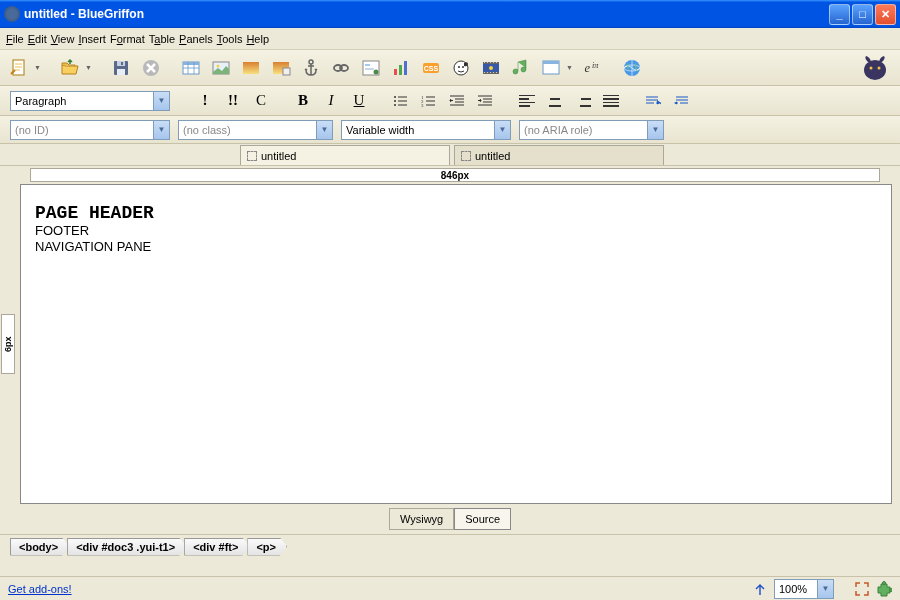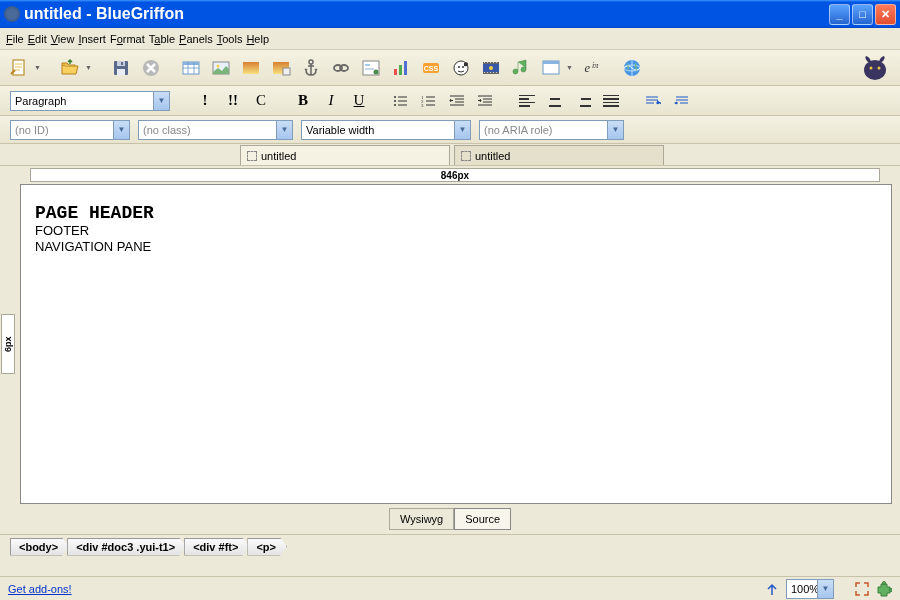--- a/index.html
+++ b/index.html
@@ -1,20 +1,20 @@
 <!DOCTYPE html>
 <html><head>
 <meta charset="utf-8">
 <style>
 * { box-sizing: border-box; margin: 0; padding: 0; }
 body { font-family: Tahoma, Arial, sans-serif; font-size: 11px; background: #ece9d8; width: 900px; height: 600px; overflow: hidden; }
 
 .titlebar { height: 28px; background: linear-gradient(to bottom, #3a95ff 0%, #0054e3 8%, #0054e3 92%, #0046c7 100%); display: flex; align-items: center; padding: 0 4px; color: white; }
 .titlebar-icon { width: 16px; height: 16px; margin-right: 4px; background: radial-gradient(circle, #4a6a9a 40%, #2a4a7a 100%); border-radius: 50%; }
-.titlebar-text { flex: 1; font-weight: bold; font-size: 16px; }
+.titlebar-text { flex: 1; font-weight: bold; font-size: 12px; }
 .titlebar-buttons { display: flex; gap: 2px; }
 .tb-btn { width: 21px; height: 21px; border-radius: 3px; display: flex; align-items: center; justify-content: center; font-weight: bold; font-size: 11px; color: white; border: 1px solid rgba(255,255,255,0.5); }
 .tb-min, .tb-max { background: linear-gradient(to bottom, #5aa3ff, #2665d0); }
 .tb-close { background: linear-gradient(to bottom, #ff7a5a, #e05030); }
 
 .menubar { height: 22px; background: #ece9d8; border-bottom: 1px solid #d4cfb8; display: flex; align-items: center; padding: 0 6px; gap: 4px; }
 .menu-item { cursor: default; }
 .menu-item u { text-decoration: underline; }
 
 .toolbar1 { height: 36px; background: linear-gradient(to bottom, #f5f2e3, #e8e4d0); border-bottom: 1px solid #c8c3a8; display: flex; align-items: center; padding: 0 6px; gap: 4px; position: relative; }
@@ -53,21 +53,21 @@
 .viewbar { height: 30px; display: flex; align-items: center; justify-content: center; gap: 0; }
 .view-btn { height: 22px; padding: 0 10px; border: 1px solid #aca899; background: #ece9d8; display: flex; align-items: center; font-size: 11px; }
 .view-btn.active { background: #f8f6ec; border-color: #888; }
 
 .breadcrumb { height: 24px; display: flex; align-items: center; padding: 0 10px; gap: 0; border-top: 1px solid #c8c3a8; }
 .bc-item { height: 18px; background: linear-gradient(to bottom, #fafafa, #e4e4e4); border: 1px solid #999; padding: 0 10px 0 8px; display: flex; align-items: center; font-size: 11px; font-weight: bold; position: relative; clip-path: polygon(0 0, calc(100% - 7px) 0, 100% 50%, calc(100% - 7px) 100%, 0 100%); margin-right: -2px; }
 
 .statusbar { height: 24px; border-top: 1px solid #c8c3a8; display: flex; align-items: center; padding: 0 8px; justify-content: space-between; position: absolute; bottom: 0; left: 0; right: 0; background: #ece9d8; }
 .status-link { color: #0033cc; text-decoration: underline; font-size: 11px; }
 .status-right { display: flex; align-items: center; gap: 6px; }
-.zoom-combo { width: 48px; }
+.zoom-combo { width: 60px; }
 .sr-icon { width: 16px; height: 16px; }
 
 .icon-lines { display:flex; flex-direction:column; gap:2px; width:16px;}
 .icon-lines span { height:1.5px; background:#333; }
 </style>
 </head>
 <body>
 
 <div class="titlebar">
   <div class="titlebar-icon"></div>
@@ -325,21 +325,21 @@
     </div>
   <div class="fmt-btn">
       <svg width="16" height="14" viewBox="0 0 16 14">
         <path d="M3 3h12M3 6h12M7 9h8M5 9l-3 0" stroke="#1858c8" fill="none" stroke-width="1.2"></path>
         <path d="M4 7.5 L1 9 L4 10.5" fill="#1858c8"></path>
       </svg>
     </div>
 </div>
 
 <div class="toolbar3">
-  <div class="combo combo-gray" style="width:120px">
+  <div class="combo combo-gray" style="width:160px">
     <span>(no ID)</span>
     <div class="combo-arrow">▼</div>
   </div>
   <div class="combo combo-gray" style="width:155px">
     <span>(no class)</span>
     <div class="combo-arrow">▼</div>
   </div>
   <div class="combo" style="width:170px">
     <span>Variable width</span>
     <div class="combo-arrow">▼</div>

